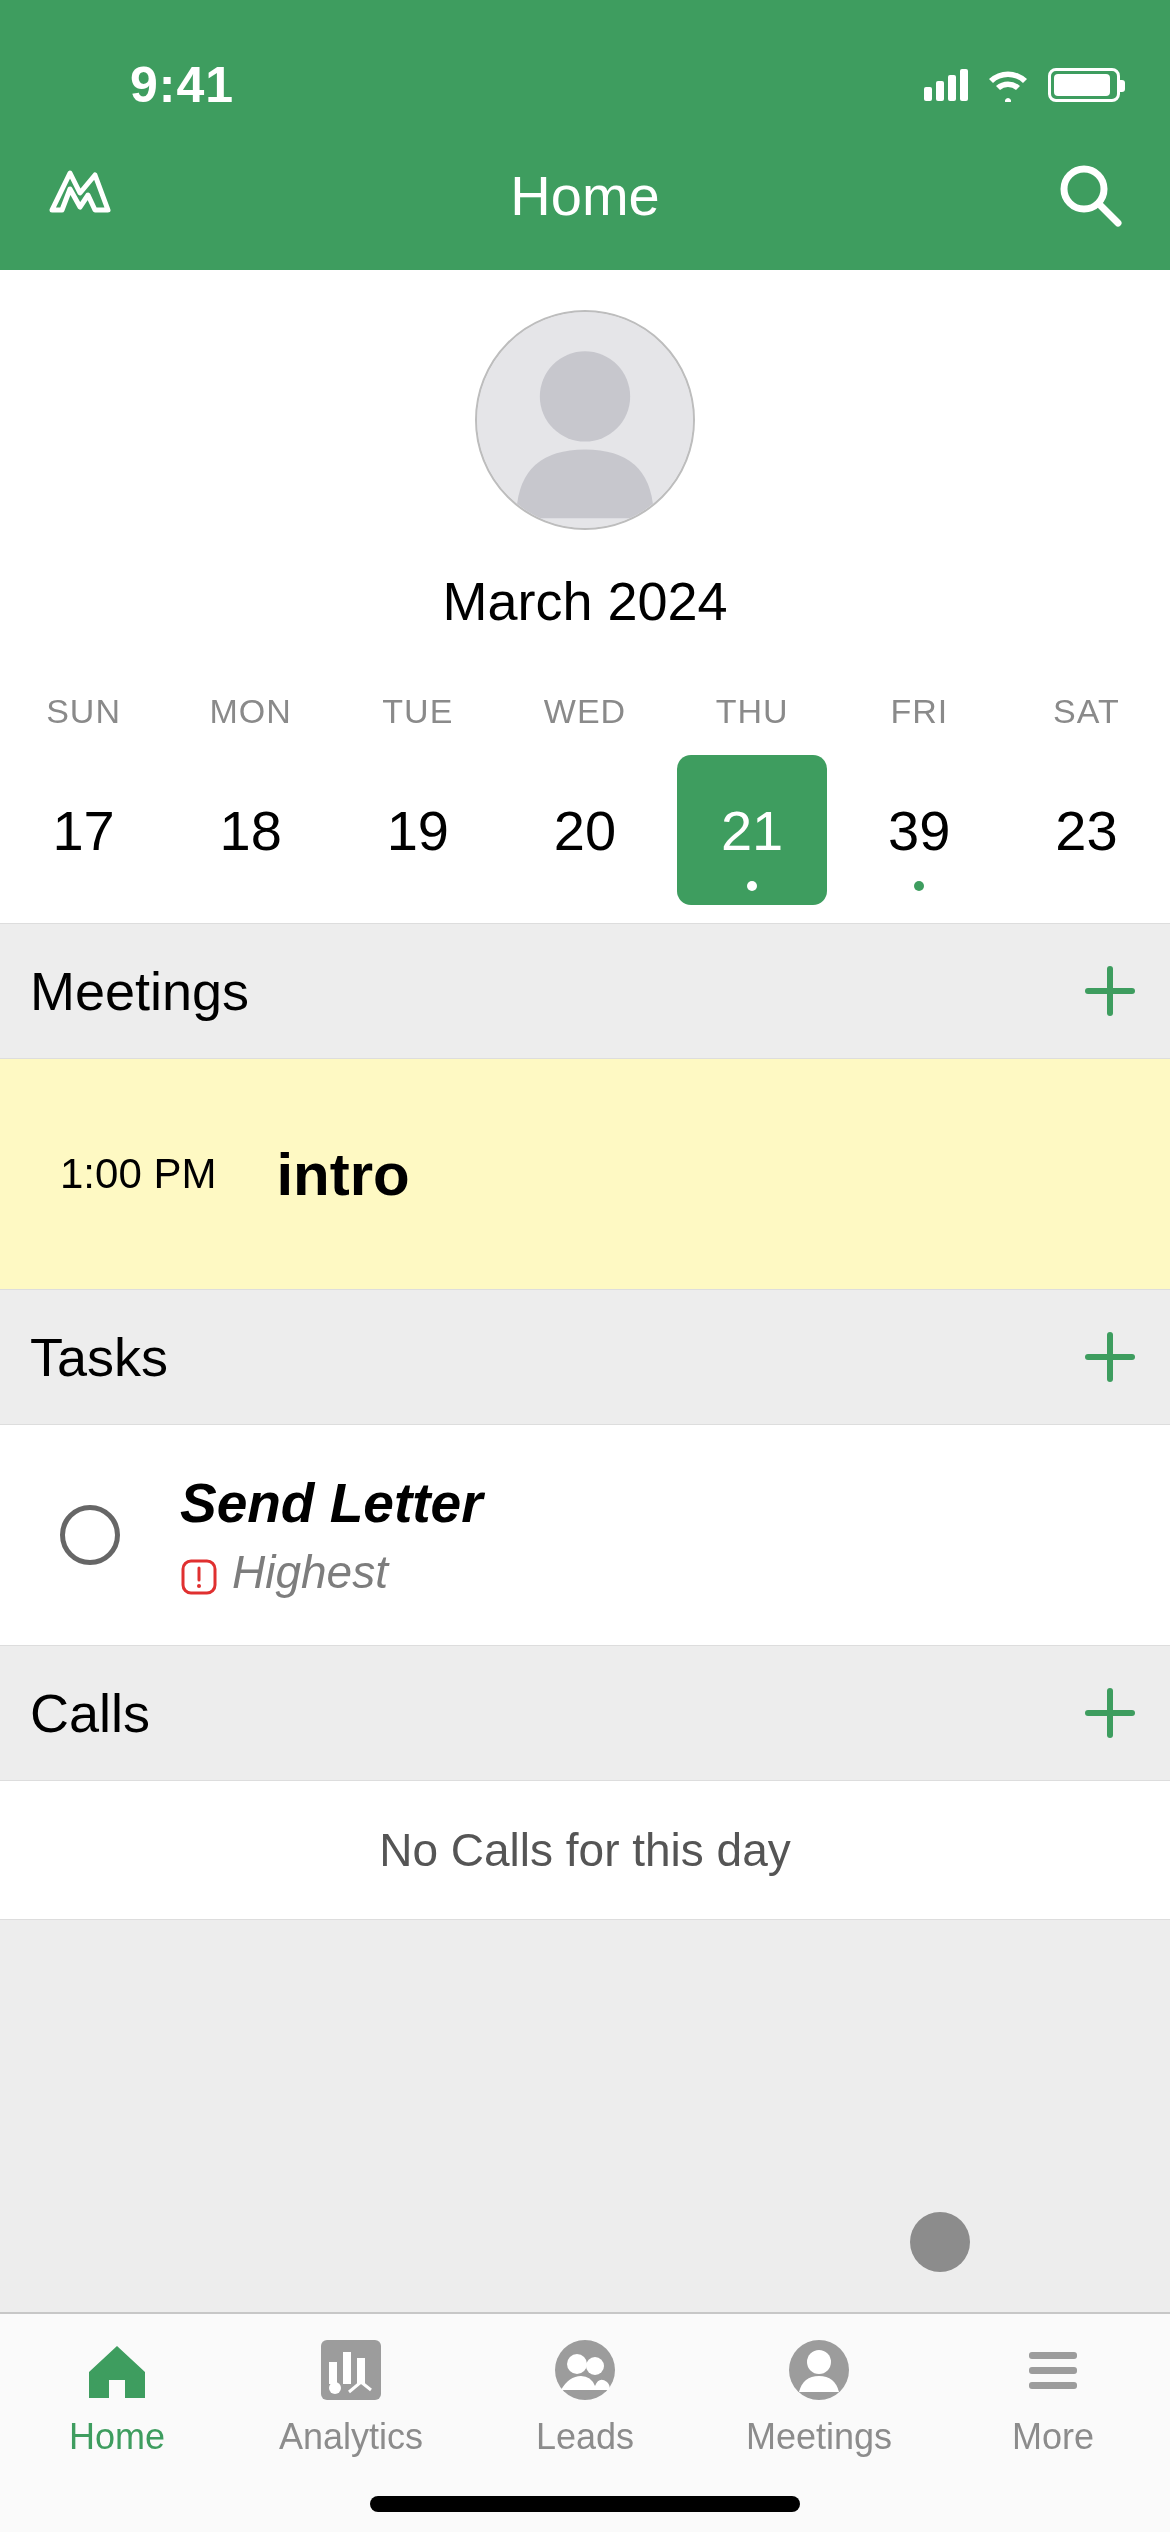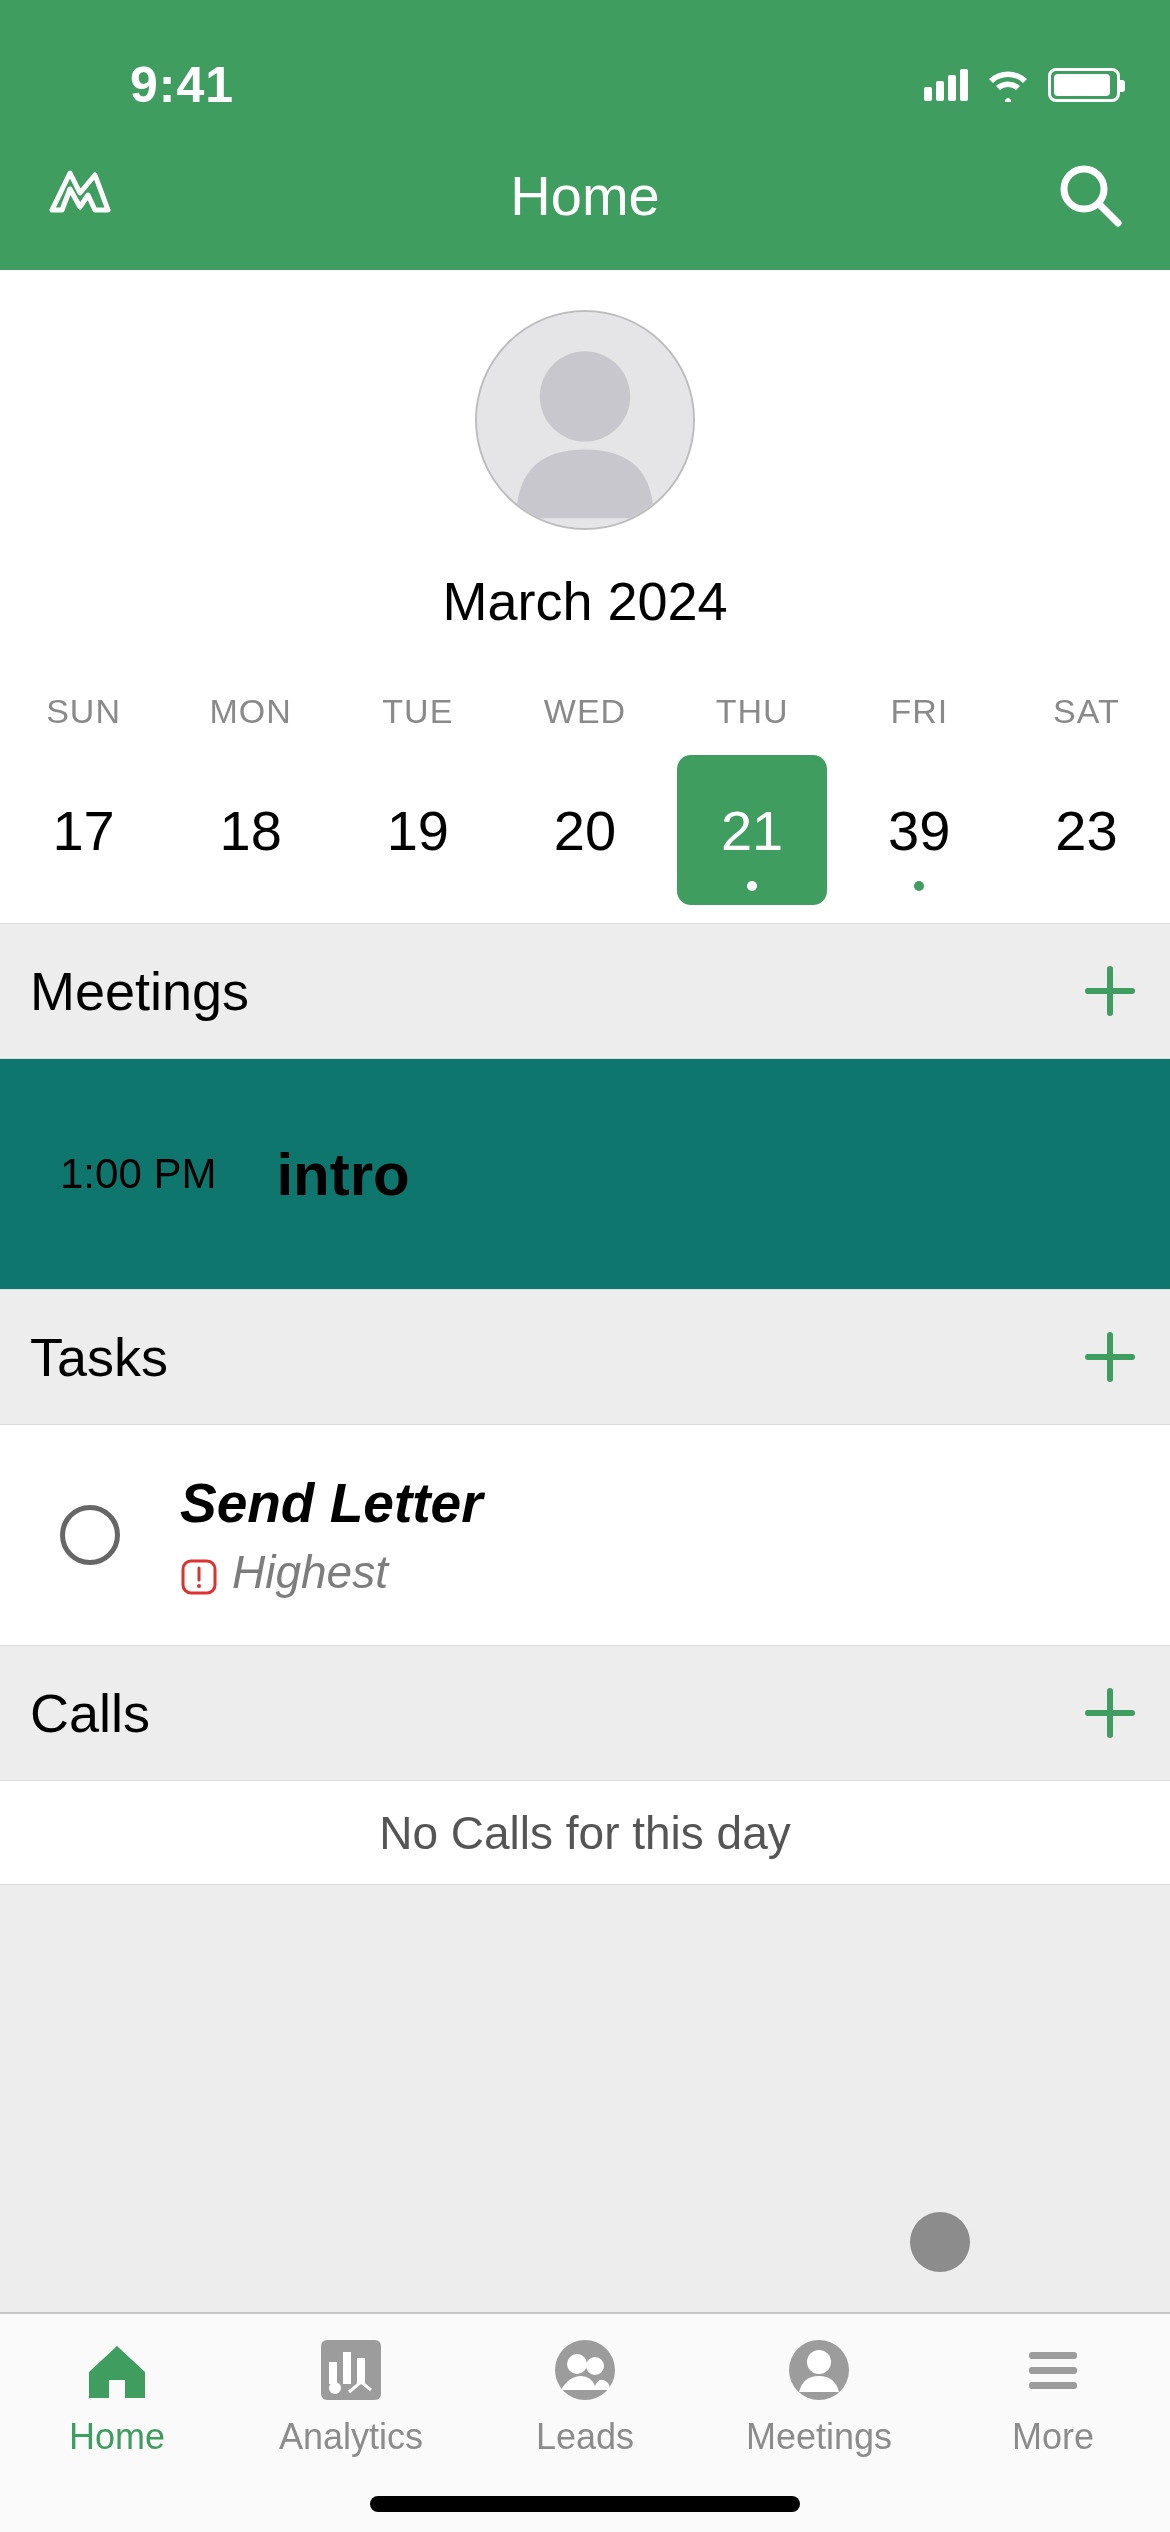--- a/index.html
+++ b/index.html
@@ -44,34 +44,34 @@
   .dot { width:10px; height:10px; border-radius:50%; position:absolute; bottom:14px; }
   .date-inner.selected .dot { background:#fff; }
   .dot.green { background:#3e9d5f; }
 
   
   .section-head { background:#ededed; display:flex; align-items:center; justify-content:space-between; padding: 0 30px; height:136px; border-top:1px solid #ddd; border-bottom:1px solid #ddd;}
   .section-title { font-size:54px; color:#000; }
   .plus-btn { width:60px; height:60px; display:flex; align-items:center; justify-content:center;}
 
   
-  .meeting-row { background:#0f766e; display:flex; align-items:center; height:230px; padding:0 30px 0 60px; gap:60px;}
+  .meeting-row { background:#fef9c3; display:flex; align-items:center; height:230px; padding:0 30px 0 60px; gap:60px;}
   .meeting-time { font-size:42px; color:#000; font-weight:400; white-space:nowrap; }
   .meeting-title { font-size:60px; color:#000; font-weight:600; }
 
   
   .task-row { background:#fff; display:flex; align-items:center; height:220px; padding:0 30px 0 60px; gap:60px;font-style:italic;}
   .task-check { width:60px; height:60px; border:5px solid #666; border-radius:50%; flex-shrink:0;}
   .task-body { display:flex; flex-direction:column; gap:10px;}
   .task-title { font-size:55px; color:#000; font-weight:700;}
   .task-priority { display:flex; align-items:center; gap:14px; font-size:46px; color:#7d7d7d;}
   .prio-icon { width:38px; height:38px; }
 
   
-  .calls-empty { background:#fff; height:104px; display:flex; align-items:center; justify-content:center; font-size:46px; color:#555; border-bottom: 1px solid #ddd;}
+  .calls-empty { background:#fff; height:139px; display:flex; align-items:center; justify-content:center; font-size:46px; color:#555; border-bottom: 1px solid #ddd;}
 
   
   .filler { background:#ededed; flex:1; position:relative;}
   .gray-dot { position:absolute; right:200px; bottom:40px; width:60px; height:60px; background:#8c8c8c; border-radius:50%;}
 
   
   .tabbar { height:220px; background:#fafafa; border-top:2px solid #c7c7c7; display:flex; padding-top:18px;}
   .tab { flex:1; display:flex; flex-direction:column; align-items:center; gap:8px;}
   .tab-label { font-size:36px; color:#8c8c8c;}
   .tab.active .tab-label { color:#3e9d5f; }

